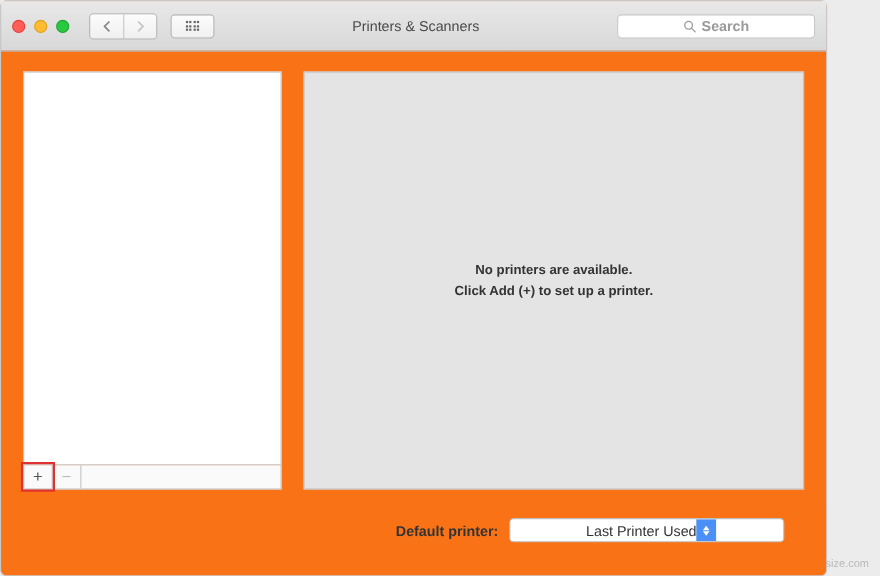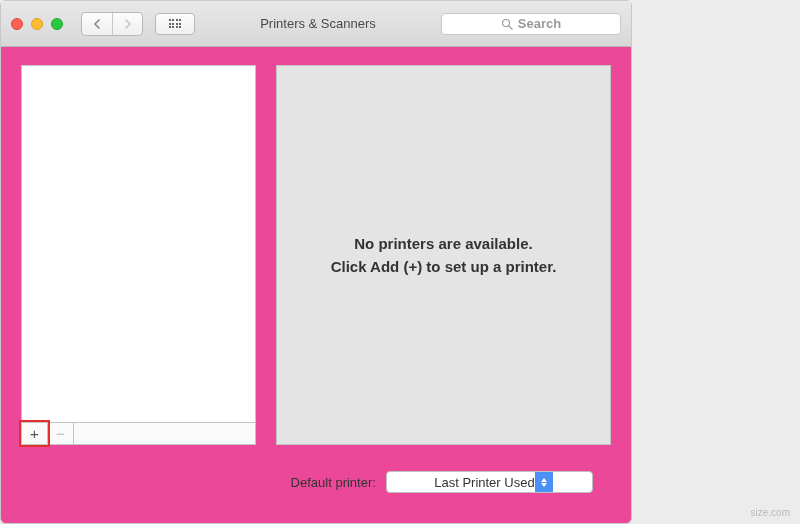--- a/index.html
+++ b/index.html
@@ -6,23 +6,23 @@
     body {
       font-family: -apple-system, BlinkMacSystemFont, "Helvetica Neue", sans-serif;
       font-size: 13px;
       background: #ececec;
       width: 800px;
       height: 524px;
       overflow: hidden;
       color: #333;
     }
     .window {
-      width: 632px;
+      width: 752px;
       height: 524px;
-      background: #ec4899;
+      background: #f97316;
       border: 1px solid #c8c8c8;
       border-radius: 6px;
       display: flex;
       flex-direction: column;
     }
     .titlebar {
       height: 46px;
       background: linear-gradient(#e8e8e8, #d8d8d8);
       border-bottom: 1px solid #b8b8b8;
       display: flex;
@@ -136,38 +136,39 @@
     .ftr-spacer { flex: 1; border-left: none; }
     .right-pane {
       flex: 1;
       background: #e4e4e4;
       border: 1px solid #c4c4c4;
       display: flex;
       align-items: center;
       justify-content: center;
       text-align: center;
       line-height: 1.55;
-      font-size: 15px;
+      font-size: 12px;
       color: #333;
     }
     .options {
       margin-top: 26px;
       padding-right: 18px;
     }
     .opt-row {
       display: flex;
       align-items: center;
       margin-bottom: 14px;
     }
     .opt-label {
       width: 460px;
       text-align: right;
       padding-right: 10px;
       font-size: 13px;
       color: #333;
+      font-weight: bold;
     }
     .opt-select {
       width: 260px;
       height: 22px;
       background: #fff;
       border: 1px solid #bfbfbf;
       border-radius: 4px;
       display: flex;
       align-items: center;
       justify-content: center;

